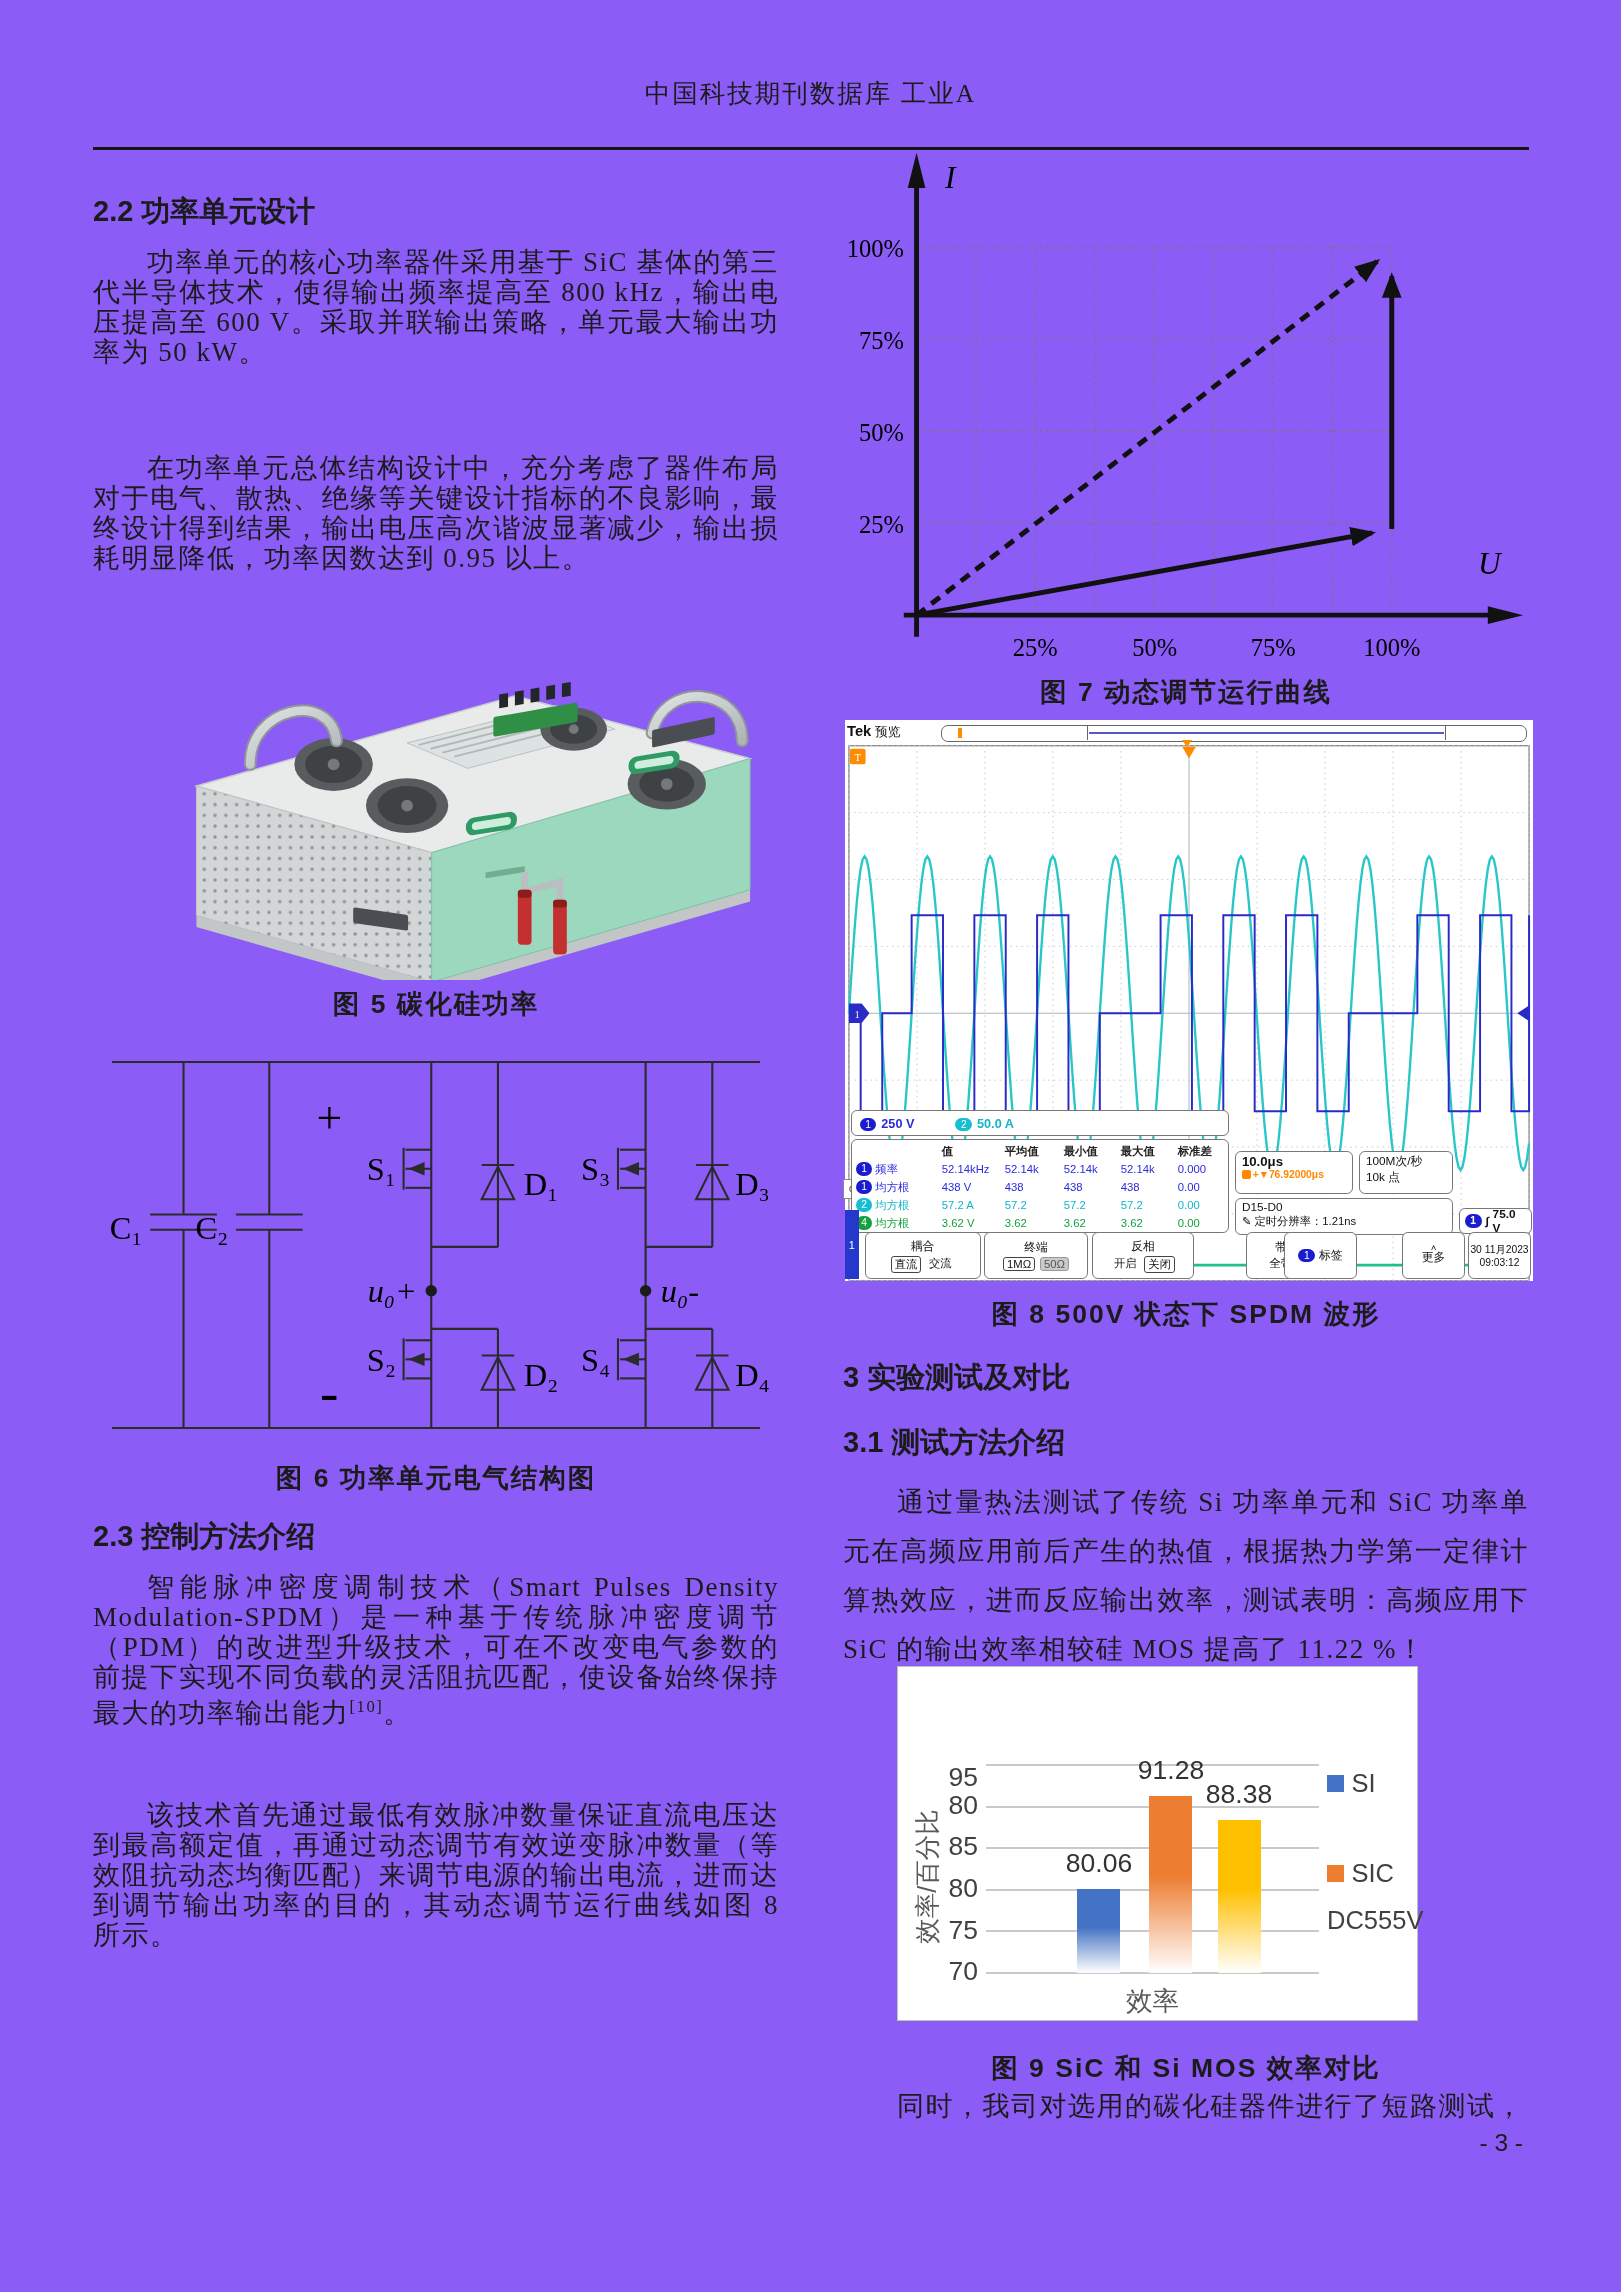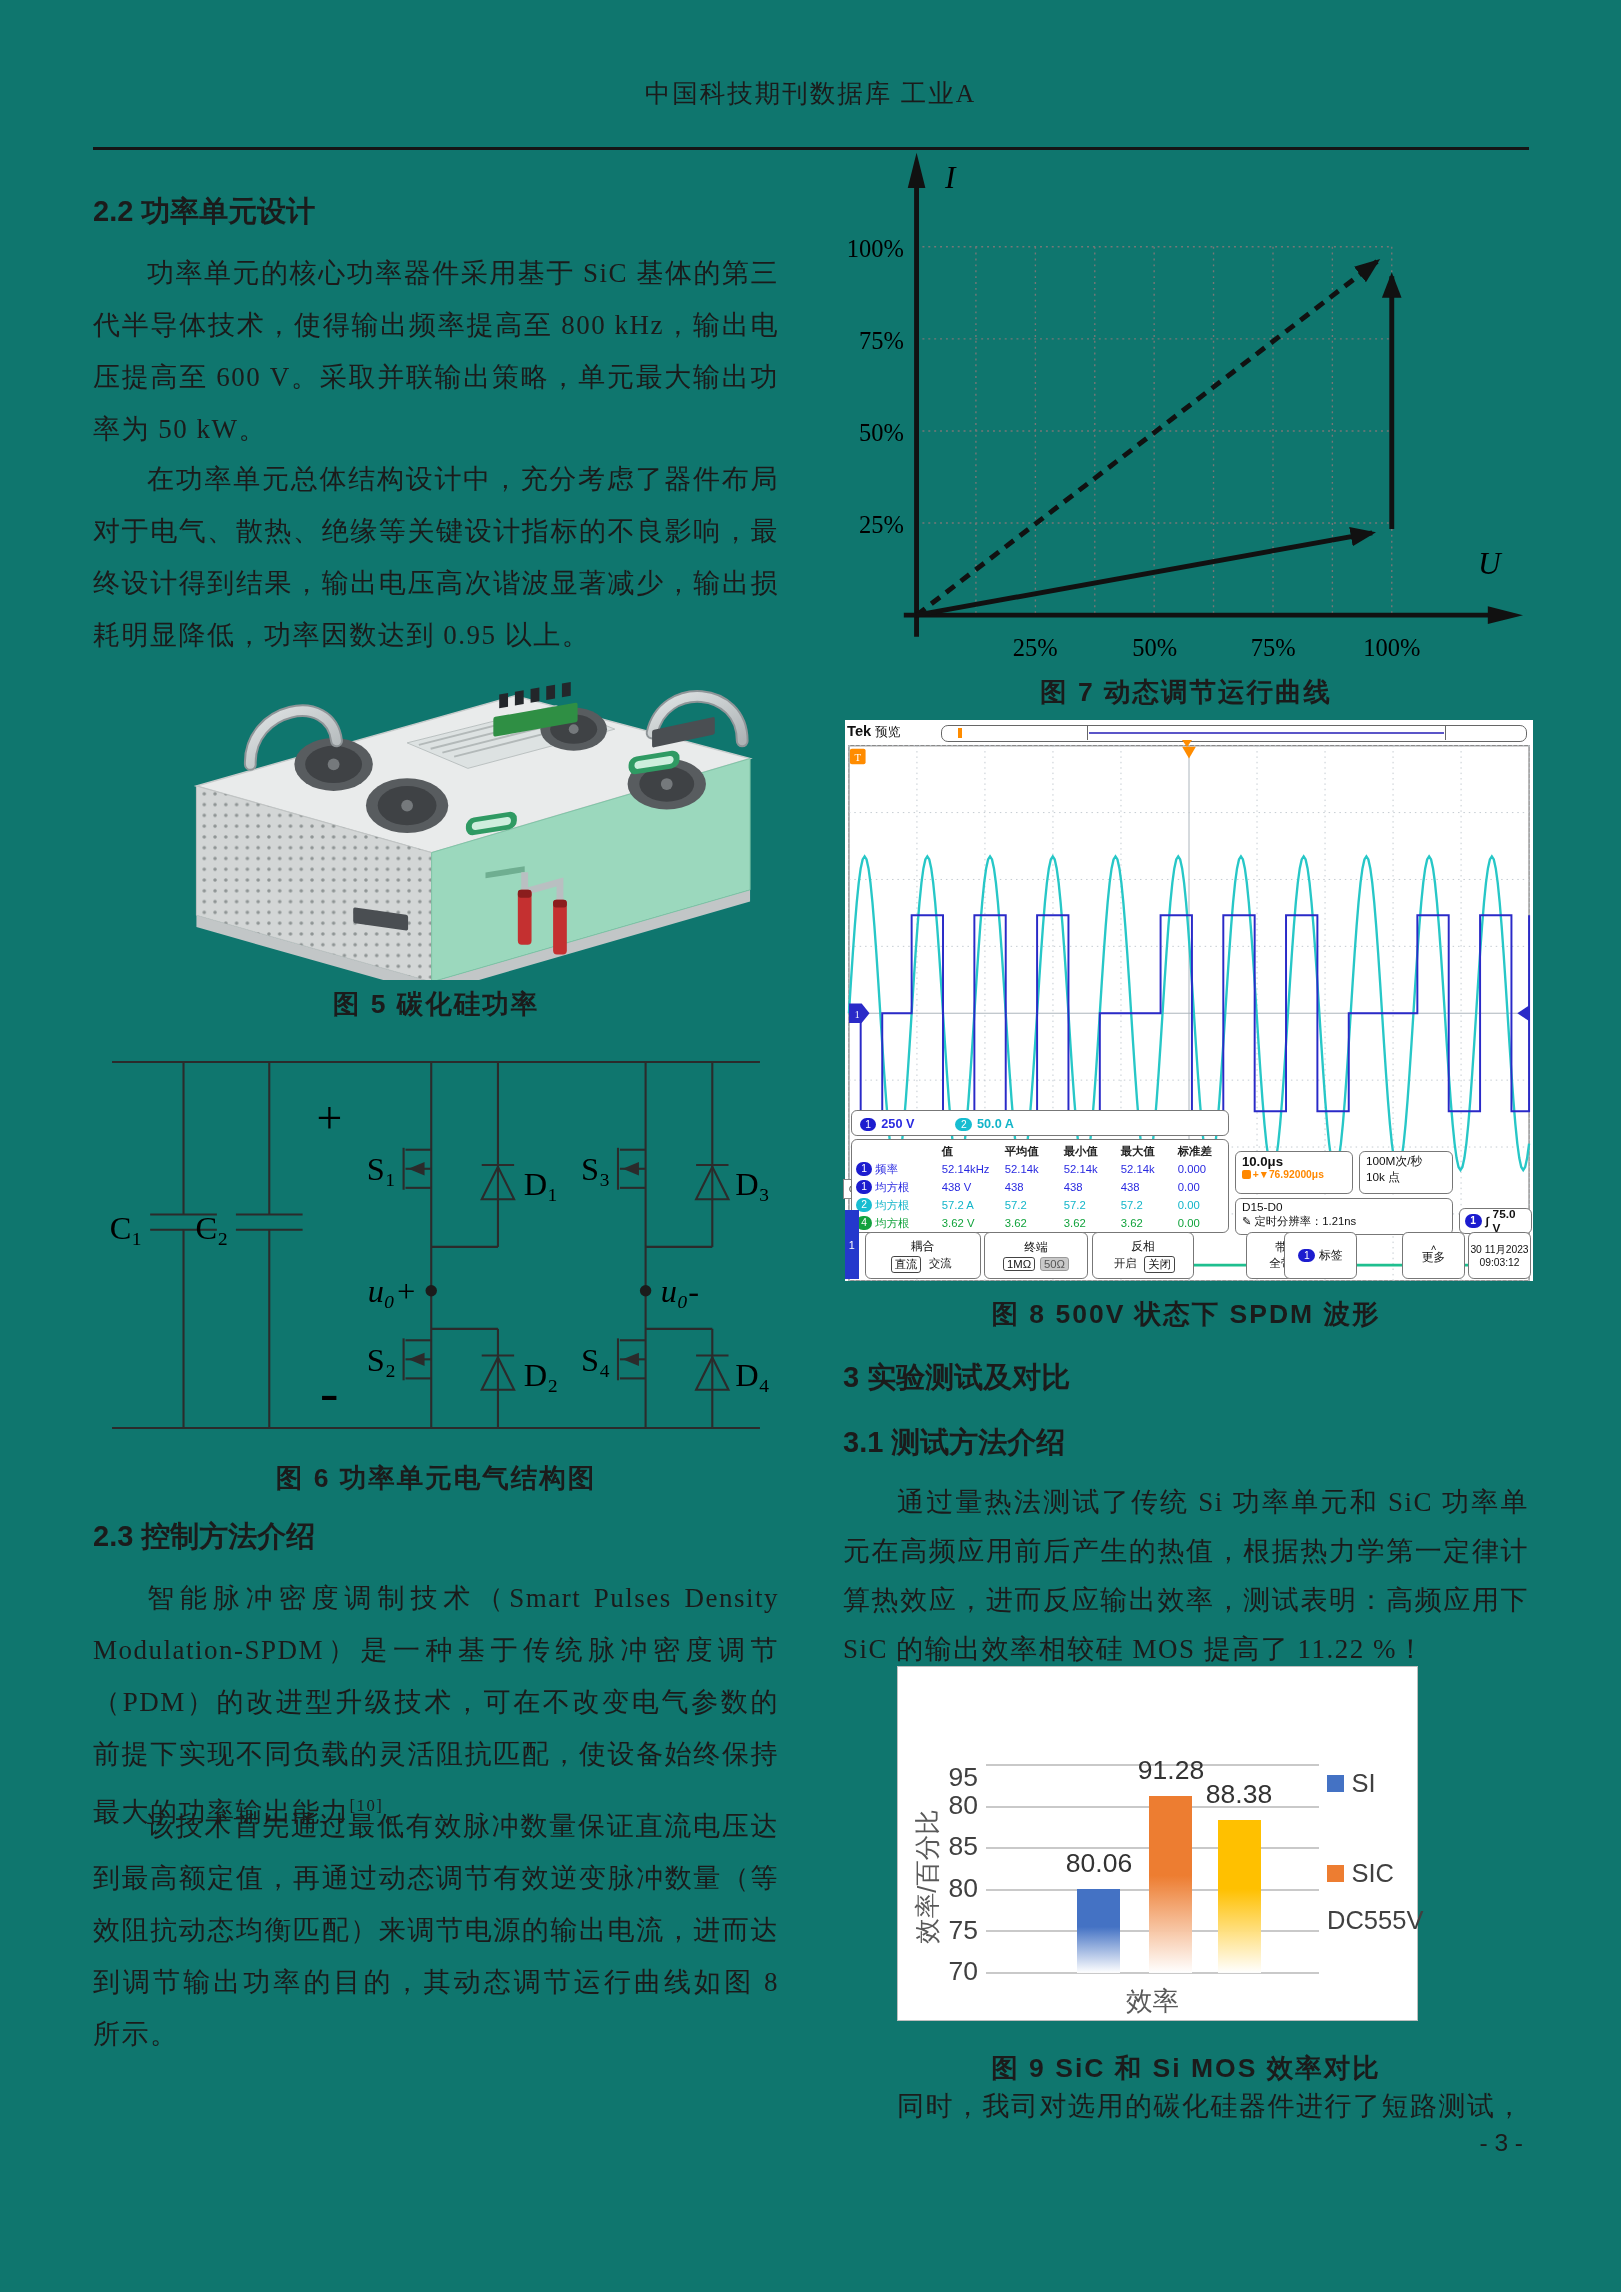--- a/index.html
+++ b/index.html
@@ -1,22 +1,22 @@
 <!DOCTYPE html>
 <html><head>
 <meta charset="utf-8">
 <style>
   html,body{margin:0;padding:0;background:#fff;}
-  .page{position:relative;width:1621px;height:2293px;background:#0f766e;overflow:hidden;
+  .page{position:relative;width:1621px;height:2293px;background:#8b5cf6;overflow:hidden;
         font-family:"Liberation Serif","DejaVu Serif",serif;color:#1b1b1b;}
   .abs{position:absolute;}
   .hdr{left:0;top:76px;width:1621px;text-align:center;font-size:25.5px;letter-spacing:2px;}
   .hdr-rule{left:93px;top:147px;width:1436px;height:2.9px;background:#151515;}
   .hsec{font-family:"Liberation Sans","DejaVu Sans",sans-serif;font-weight:bold;font-size:29px;}
-  .body-p{font-size:27px;line-height:52px;letter-spacing:1.5px;text-align:justify;text-indent:2em;}
+  .body-p{font-size:27px;line-height:30px;letter-spacing:1.5px;text-align:justify;text-indent:2em;}
   .body-p sup{font-size:16.7px;}
   .rcol-p{line-height:49px;}
   .caption{font-family:"Liberation Sans","DejaVu Sans",sans-serif;font-weight:bold;font-size:26.5px;text-align:center;letter-spacing:2px;}
   .pagenum{font-family:"Liberation Sans","DejaVu Sans",sans-serif;font-size:24.5px;}
   svg text{font-family:"Liberation Serif","DejaVu Serif",serif;}
   .cline{stroke:#2b2b2b;stroke-width:2.2;fill:none;}
   
   .scope{position:absolute;left:845px;top:720px;width:688px;height:561px;background:#fff;
          font-family:"Liberation Sans","DejaVu Sans",sans-serif;}
   .scope svg{position:absolute;left:0;top:0;}

